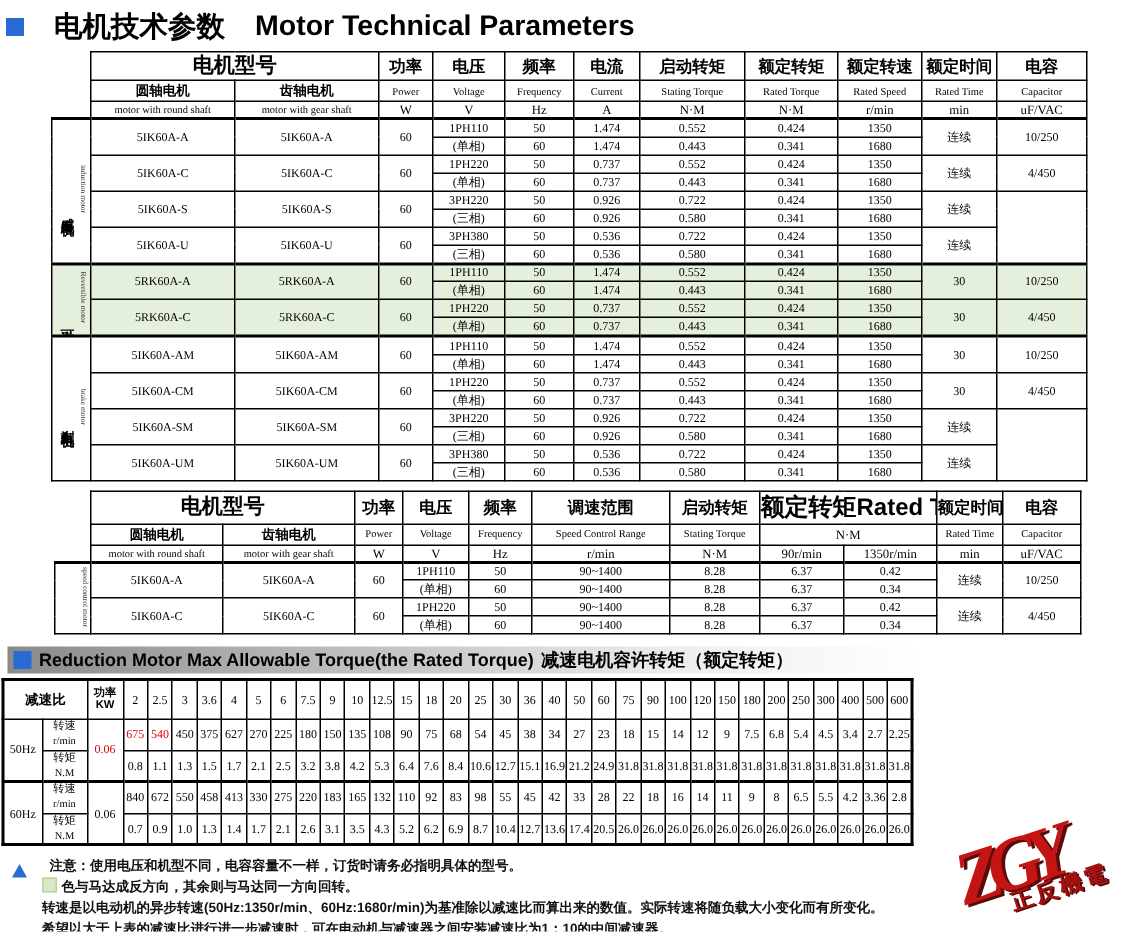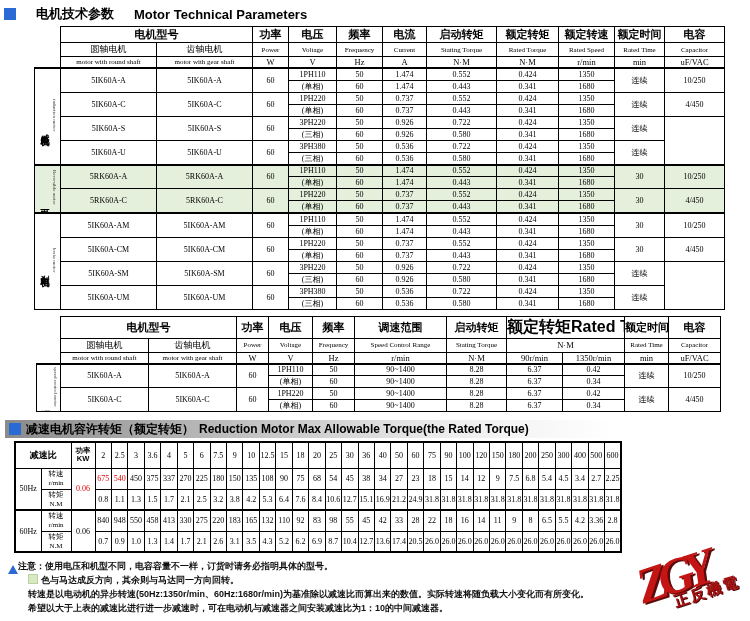--- a/index.html
+++ b/index.html
@@ -1,62 +1,62 @@
 <!DOCTYPE html>
 <html><head>
 <meta charset="utf-8">
 <style>
   html,body{margin:0;padding:0;}
   body{width:750px;height:621px;position:relative;background:#fff;color:#000;
        font-family:"Liberation Sans","DejaVu Sans",sans-serif;overflow:hidden;}
   
   .sec{display:flex;align-items:center;gap:5px;font-weight:bold;}
-  .sec1{margin:5px 0 3px 4px;font-size:13px;gap:20px;}
+  .sec1{margin:5px 0 3px 4px;font-size:19px;gap:20px;}
   .bluesq{width:12px;height:12px;background:#2a6ad4;display:inline-block;flex:0 0 auto;}
   .sec2{margin:8px 0 3px 5px;width:740px;height:18px;font-size:12px;padding-left:4px;box-sizing:border-box;
         background:linear-gradient(90deg,#8a8a8a 0%,#bdbdbd 30%,#ededed 60%,#ffffff 82%);}
   
   table{border-collapse:collapse;table-layout:fixed;font-family:"Liberation Serif","DejaVu Serif",serif;}
   th,td{border:1px solid #000;text-align:center;vertical-align:middle;padding:0;overflow:hidden;white-space:nowrap;}
   th{font-weight:normal;}
   .nocell{border:none;background:#fff;}
   
   .mt{font-size:8px;}
   .mt thead tr:nth-child(1){height:15px;}
   .mt thead tr:nth-child(2){height:11px;}
   .mt thead tr:nth-child(3){height:11px;}
   .mt tbody tr{height:12px;}
   .t1{width:690px;margin-left:34px;}
   .t2{width:684px;margin-left:36px;}
   .zh{font-weight:bold;font-size:11px;font-family:"Liberation Sans",sans-serif;}
-  .big{font-size:11px;}
-  .szh{font-weight:normal;font-size:9px;font-family:"Liberation Sans",sans-serif;}
+  .big{font-size:14px;}
+  .szh{font-weight:bold;font-size:9px;font-family:"Liberation Sans",sans-serif;}
   .en{font-size:7px;}
   .u{font-size:8.5px;}
   .num,.volt,.model{font-size:8px;}
   .grp td{border-top:2px solid #000;}
   tr.hl td{background:#e4efdc;}
   .cat .cz{writing-mode:vertical-rl;text-orientation:upright;font-size:9px;font-weight:bold;
            font-family:"Liberation Sans",sans-serif;letter-spacing:1px;display:inline-block;}
   .cat .ce{writing-mode:vertical-rl;font-size:5px;display:inline-block;margin-left:1px;color:#333;}
   
-  .t3{width:608px;margin-left:14px;border:2px solid #000;font-size:7.5px;}
+  .t3{width:608px;margin-left:1px;border:2px solid #000;font-size:7.5px;}
   .t3 thead tr{height:26px;}
   .t3 tbody tr{height:21px;}
   .t3 .rat{font-size:8px;}
   .t3 .hlab{font-size:9px;font-weight:bold;font-family:"Liberation Sans",sans-serif;}
   .t3 .pwh span{display:block;line-height:1.1;font-size:7.5px;font-weight:bold;font-family:"Liberation Sans",sans-serif;}
   .freq{font-size:8px;}
   .rowlab span{display:block;line-height:1.15;}
   .rl1{font-size:7.5px;font-family:Liberation Mono, monospace;}
   .rl2{font-size:7px;}
   .red{color:#e00000;}
   
   .notes{margin:7px 0 0 8px;font-size:9px;line-height:1.55;font-weight:bold;color:#111;}
-  .noterow{display:flex;align-items:flex-end;gap:0;}
+  .noterow{display:flex;align-items:flex-end;gap:15px;}
   .tri{width:0;height:0;border-left:5px solid transparent;border-right:5px solid transparent;
        border-bottom:9px solid #2a6ad4;display:inline-block;margin-top:2px;flex:0 0 auto;}
   .indent{margin-left:20px;}
   .greensq{width:8px;height:8px;background:#d9e8c4;border:1px solid #b9d49a;display:inline-block;margin-right:3px;vertical-align:-1px;}
   
   .logo{position:absolute;right:14px;bottom:14px;transform:rotate(-18deg);text-align:left;pointer-events:none;}
   .logo-zgy{font-size:50px;font-weight:bold;font-style:italic;letter-spacing:-9px;line-height:0.8;
             color:#c41414;text-shadow:2px 2px 0 #5a0c0c;font-family:"Liberation Serif",serif;}
   .logo-cjk{font-size:15px;font-weight:bold;color:#a80f0f;letter-spacing:2px;margin:-4px 0 0 30px;
             text-shadow:1px 1px 0 #4a0808;}
@@ -443,22 +443,22 @@
           <td class="num">90~1400</td>
           <td class="num">8.28</td>
           <td class="num">6.37</td>
           <td class="num">0.34</td>
         </tr>
       </tbody>
   </table>
 
   <div class="sec sec2">
     <span class="bluesq"></span>
+    <span>Reduction Motor Max Allowable Torque(the Rated Torque)</span>
     <span>减速电机容许转矩（额定转矩）</span>
-    <span>Reduction Motor Max Allowable Torque(the Rated Torque)</span>
   </div>
 
   <table class="t3">
     <colgroup>
       <col style="width:26px">
         <col style="width:30px">
         <col style="width:24px">
     </colgroup>
     <thead>
       <tr>
@@ -506,21 +506,21 @@
           <td class="freq" rowspan="2">50Hz</td>
           <td class="rowlab">
             <span class="rl1">转速</span>
             <span class="rl2">r/min</span>
           </td>
           <td class="num red" rowspan="2">0.06</td>
           <td class="num red">675</td>
           <td class="num red">540</td>
           <td class="num">450</td>
           <td class="num">375</td>
-          <td class="num">337</td>
+          <td class="num">627</td>
           <td class="num">270</td>
           <td class="num">225</td>
           <td class="num">180</td>
           <td class="num">150</td>
           <td class="num">135</td>
           <td class="num">108</td>
           <td class="num">90</td>
           <td class="num">75</td>
           <td class="num">68</td>
           <td class="num">54</td>
@@ -581,21 +581,21 @@
           <td class="num">31.8</td>
         </tr>
         <tr class="grp">
           <td class="freq" rowspan="2">60Hz</td>
           <td class="rowlab">
             <span class="rl1">转速</span>
             <span class="rl2">r/min</span>
           </td>
           <td class="num" rowspan="2">0.06</td>
           <td class="num">840</td>
-          <td class="num">948</td>
+          <td class="num">672</td>
           <td class="num">550</td>
           <td class="num">458</td>
           <td class="num">413</td>
           <td class="num">330</td>
           <td class="num">275</td>
           <td class="num">220</td>
           <td class="num">183</td>
           <td class="num">165</td>
           <td class="num">132</td>
           <td class="num">110</td>

